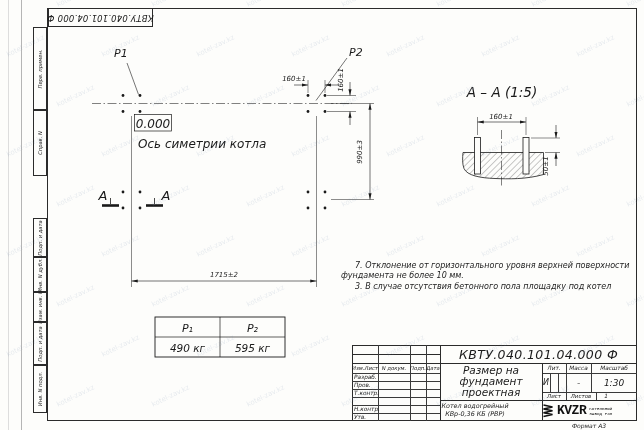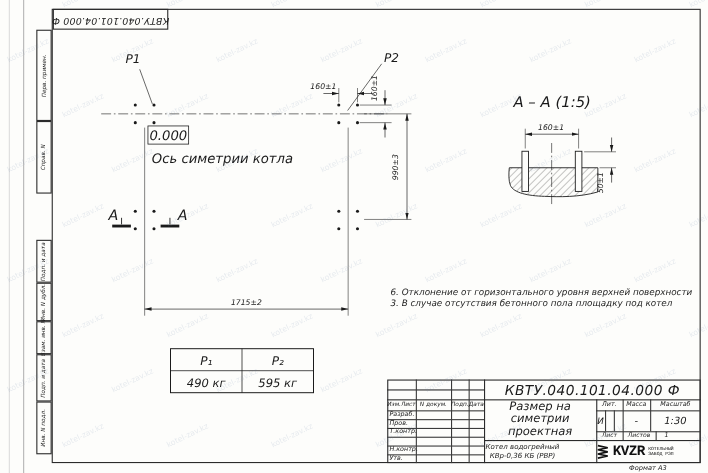--- a/index.html
+++ b/index.html
@@ -173,21 +173,22 @@
     </g>
     <g font-size="10.5">
       <text x="187.5" y="331.5" text-anchor="middle" font-size="11">P₁</text>
       <text x="252.5" y="331.5" text-anchor="middle" font-size="11">P₂</text>
       <text x="187.5" y="351.5" text-anchor="middle">490 кг</text>
       <text x="252.5" y="351.5" text-anchor="middle">595 кг</text>
     </g>
   </svg>
 
   <div class="notes">
-    <div class="note-line ind">6. Отклонение от горизонтального уровня верхней поверхности</div>
+    <div class="note-line ind">7. Отклонение от горизонтального уровня верхней поверхности</div>
+    <div class="note-line">фундамента не более 10 мм.</div>
     <div class="note-line ind">3. В случае отсутствия бетонного пола площадку под котел</div>
   </div>
 
   <div class="box" style="left:352px;top:345px;width:285px;height:76px;border-width:1.2px;"></div>
 
   <div class="hline" style="left:352px;top:354px;width:88px;height:0.6px;"></div>
   <div class="hline" style="left:352px;top:363px;width:285px;"></div>
   <div class="hline thin" style="left:352px;top:373px;width:88px;"></div>
   <div class="hline thin" style="left:352px;top:381px;width:88px;"></div>
   <div class="hline thin" style="left:352px;top:389px;width:88px;"></div>
@@ -215,21 +216,21 @@
   <div class="tcell" style="left:410px;top:363px;width:16px;height:10px;font-size:5.3px;">Подп.</div>
   <div class="tcell" style="left:426px;top:363px;width:14px;height:10px;font-size:5.3px;">Дата</div>
   <div class="tcell tleft" style="left:354px;top:373px;width:24px;height:8px;font-size:5.8px;">Разраб.</div>
   <div class="tcell tleft" style="left:354px;top:381px;width:24px;height:8px;font-size:5.8px;">Пров.</div>
   <div class="tcell tleft" style="left:354px;top:389px;width:24px;height:8px;font-size:5.8px;">Т.контр.</div>
   <div class="tcell tleft" style="left:354px;top:405px;width:24px;height:8px;font-size:5.8px;">Н.контр.</div>
   <div class="tcell tleft" style="left:354px;top:413px;width:24px;height:8px;font-size:5.8px;">Утв.</div>
 
   <div class="tcell titlelines" style="left:441px;top:364px;width:100px;height:35px;">
     <div>Размер на</div>
-    <div>симетрии</div>
+    <div>фундамент</div>
     <div>проектная</div>
   </div>
   <div class="tcell prodlines" style="left:425px;top:401px;width:100px;height:19px;">
     <div>Котел водогрейный</div>
     <div>КВр-0,36 КБ (РВР)</div>
   </div>
 
   <div class="tcell" style="left:542px;top:363px;width:24px;height:10px;font-size:5.8px;">Лит.</div>
   <div class="tcell" style="left:566px;top:363px;width:25px;height:10px;font-size:5.8px;">Масса</div>
   <div class="tcell" style="left:591px;top:363px;width:46px;height:10px;font-size:5.8px;">Масштаб</div>

